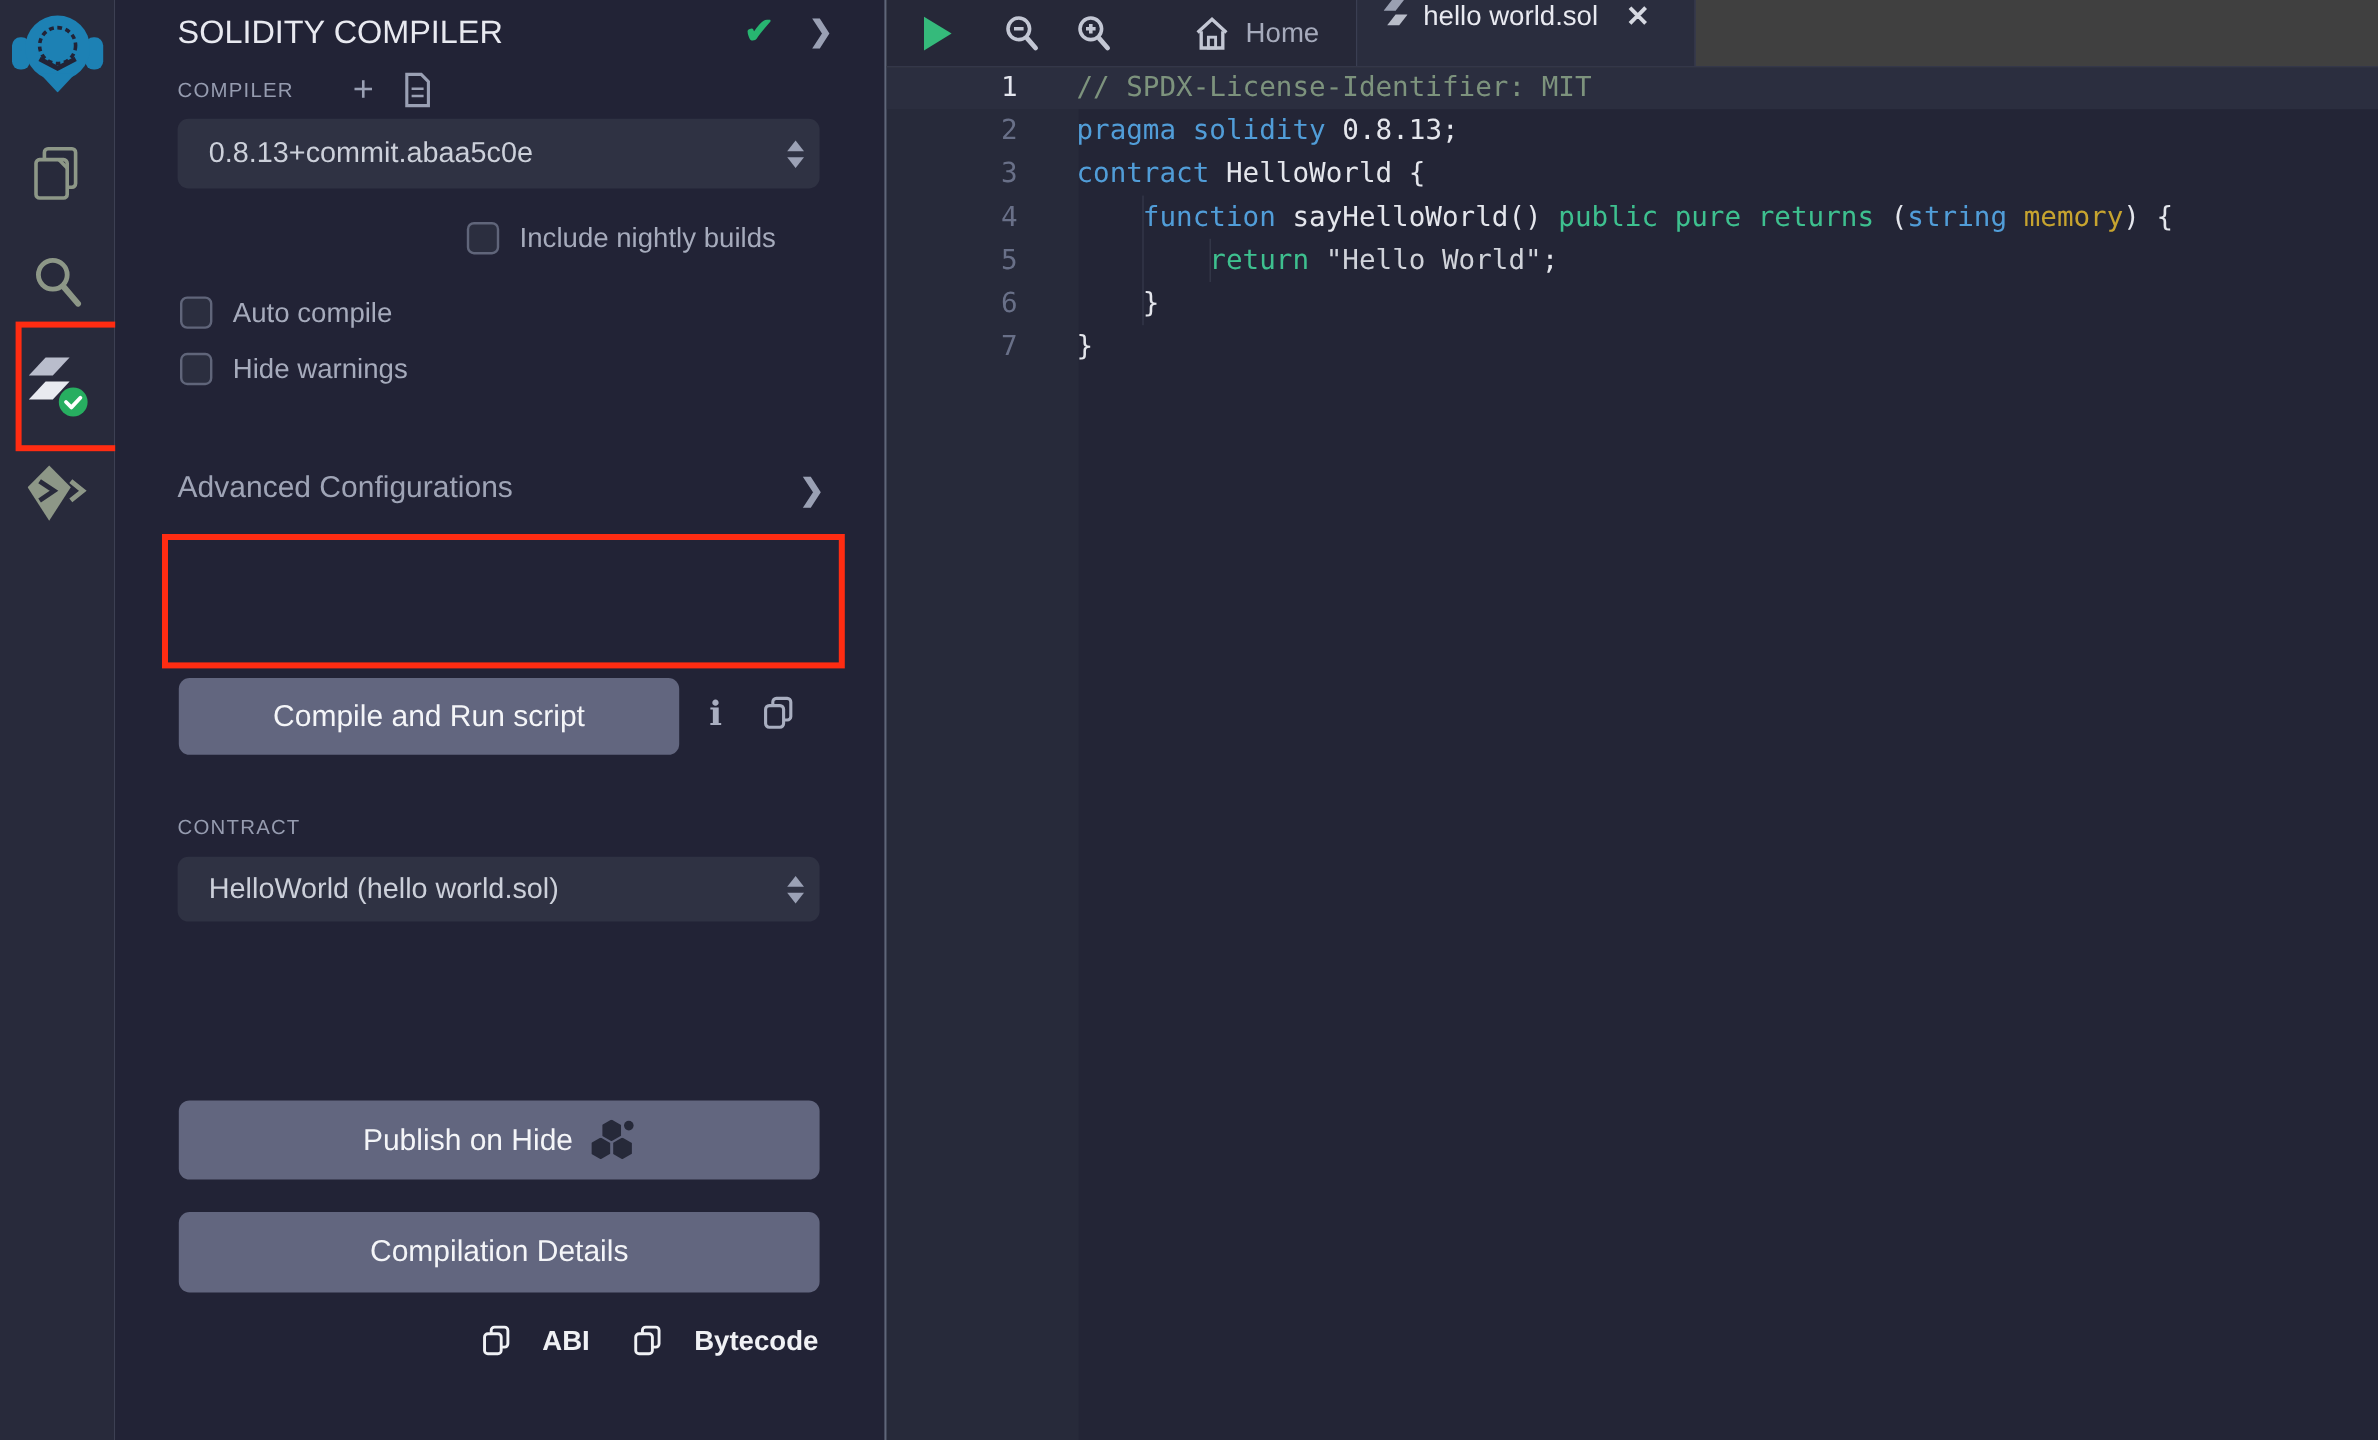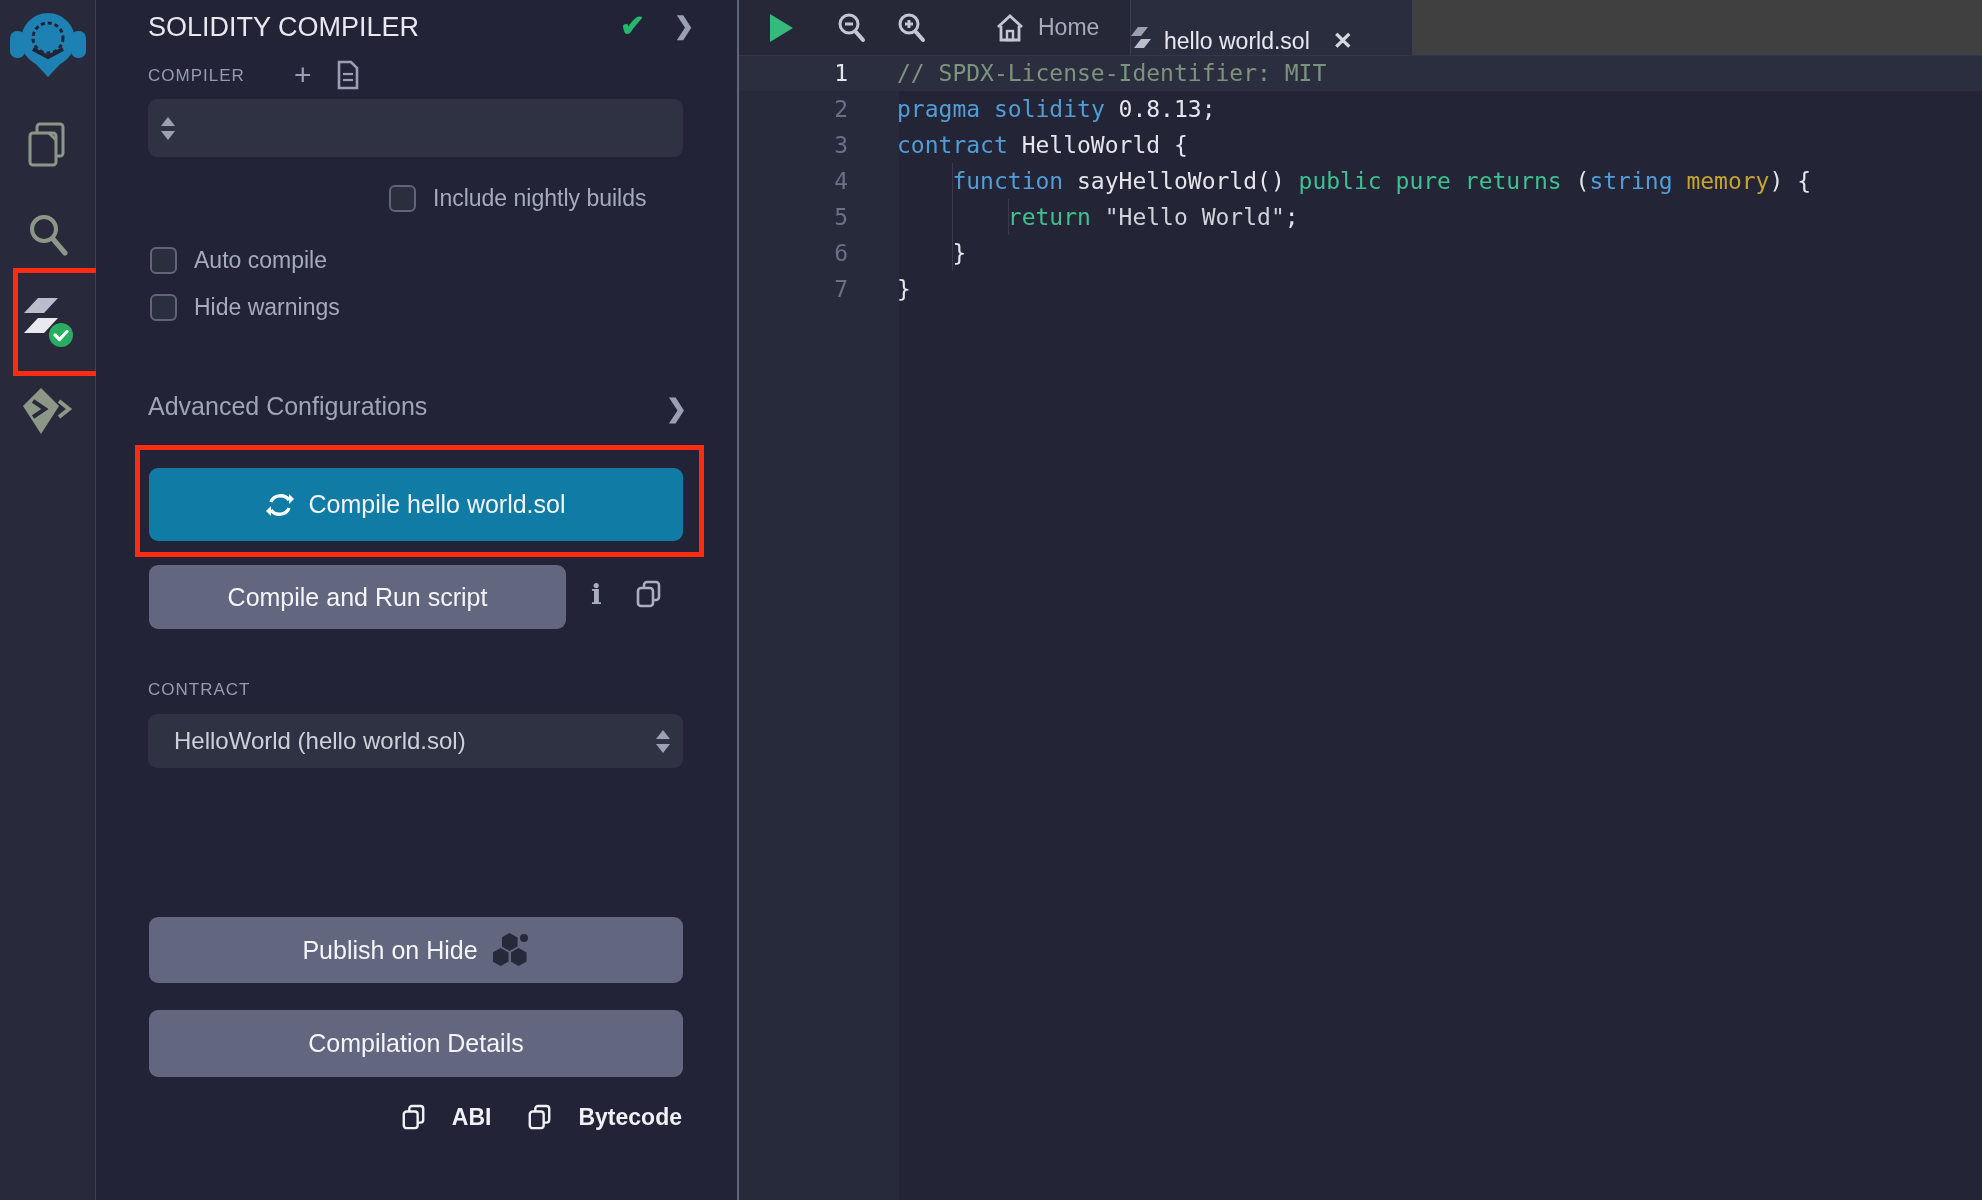--- a/index.html
+++ b/index.html
@@ -34,21 +34,21 @@
   .abirow{position:absolute;left:0;top:1104px;width:641px;display:flex;justify-content:flex-end;gap:36px;padding-right:55px;box-sizing:border-box;}
   .abiitem{display:flex;align-items:center;gap:26px;font-size:23px;font-weight:600;color:#f0f1f5;}
   .hex{clip-path:polygon(50% 0,100% 25%,100% 75%,50% 100%,0 75%,0 25%);display:flex;align-items:center;justify-content:center;}
   .ipfs-badge{width:34px;height:38px;background:#4aa1a8;color:#eaf6f6;font-size:12px;font-weight:bold;}
   .swarm{position:relative;width:38px;height:34px;}
   .swarm .hex{position:absolute;width:16px;height:18px;background:#262939;}
   
   .editor{position:absolute;left:739px;top:0;right:0;bottom:0;background:#232536;}
   .tabbar{position:absolute;left:0;top:0;right:0;height:55px;background:#404040;border-bottom:1px solid #343749;}
   .tabbar-left{position:absolute;left:0;top:0;width:391px;height:55px;background:#262838;}
-  .tab-active{position:absolute;left:391px;top:0;width:283px;height:55px;background:#2a2d3e;border-left:1px solid #3a3e52;border-right:1px solid #3a3e52;display:flex;align-items:flex-end;gap:13px;box-sizing:border-box;}
+  .tab-active{position:absolute;left:391px;top:0;width:283px;height:55px;background:#2a2d3e;border-left:1px solid #3a3e52;border-right:1px solid #3a3e52;display:flex;align-items:flex-start;gap:13px;padding-left:22px;box-sizing:border-box;}
   .tab-home{position:absolute;left:255px;top:0;height:55px;display:flex;align-items:center;gap:12px;color:#a6abbc;font-size:23px;}
   .tbtn{position:absolute;top:0;height:55px;display:flex;align-items:center;justify-content:center;}
   .play{width:0;height:0;border-top:14px solid transparent;border-bottom:14px solid transparent;border-left:23px solid #35ba7b;}
   .gutter-band{position:absolute;left:0;top:55px;width:160px;bottom:0;background:#272a3a;}
   .cur-line{position:absolute;left:0;top:55px;right:0;height:36px;background:#2b2e3f;}
   .code-rows{position:absolute;left:0;top:55px;right:0;font-family:"DejaVu Sans Mono",monospace;font-size:23px;}
   .code-row{display:flex;height:36px;line-height:36px;white-space:pre;}
   .ln{width:109px;text-align:right;color:#697088;flex:none;}
   .lc{padding-left:49px;}
   .ln-active{color:#e4e6ee;}
@@ -123,20 +123,21 @@
 
     <div class="sp-label" style="left:52px;top:66px;">COMPILER</div>
     <div class="icon-plus">+</div>
     <svg style="position:absolute;left:240px;top:60px;" width="24" height="30" viewBox="0 0 24 30">
       <path d="M3 2 H15 L21 8 V28 H3 Z" fill="none" stroke="#9aa0b4" stroke-width="2.6"></path>
       <line x1="7" y1="14" x2="17" y2="14" stroke="#9aa0b4" stroke-width="2.2"></line>
       <line x1="7" y1="20" x2="17" y2="20" stroke="#9aa0b4" stroke-width="2.2"></line>
     </svg>
 
     <div class="select" style="top:99px;height:58px;">
+      <div class="val">0.8.13+commit.abaa5c0e</div>
       <div class="steppers">
           <div class="tri-up"></div>
           <div class="tri-dn"></div>
         </div>
     </div>
 
     <div class="cbrow" style="left:293px;top:185px;">
       <div class="cbox"></div>
       <div class="cblabel">Include nightly builds</div>
     </div>
@@ -149,29 +150,20 @@
     <div class="cbrow" style="left:54px;top:294px;">
       <div class="cbox"></div>
       <div class="cblabel">Hide warnings</div>
     </div>
 
     <div class="adv">Advanced Configurations</div>
     <div class="adv-chev">❯</div>
 
     <div class="annotation" style="left:39px;top:445px;width:569px;height:112px;"></div>
 
-    <div class="btn btn-primary" style="top:468px;height:73px;">
-      <svg width="28" height="26" viewBox="0 0 28 26">
-        <path d="M5 10 A10 9 0 0 1 23 8" fill="none" stroke="#ffffff" stroke-width="3.4"></path>
-        <polygon points="23,2 23,12 28,7" fill="#ffffff"></polygon>
-        <path d="M23 16 A10 9 0 0 1 5 18" fill="none" stroke="#ffffff" stroke-width="3.4"></path>
-        <polygon points="5,14 5,24 0,19" fill="#ffffff"></polygon>
-      </svg>
-      <span>Compile hello world.sol</span>
-    </div>
 
     <div class="btn btn-gray" style="top:565px;height:64px;width:417px;">
       <span>Compile and Run script</span>
     </div>
 
     <div class="mini-icons">
       <span class="info-i">i</span>
       <svg width="27" height="29" viewBox="0 0 27 29">
         <rect x="9" y="2" width="15" height="18" rx="3" fill="#222336" stroke="#a9aec0" stroke-width="2.6"></rect>
         <rect x="3" y="8" width="15" height="18" rx="3" fill="#222336" stroke="#a9aec0" stroke-width="2.6"></rect>

